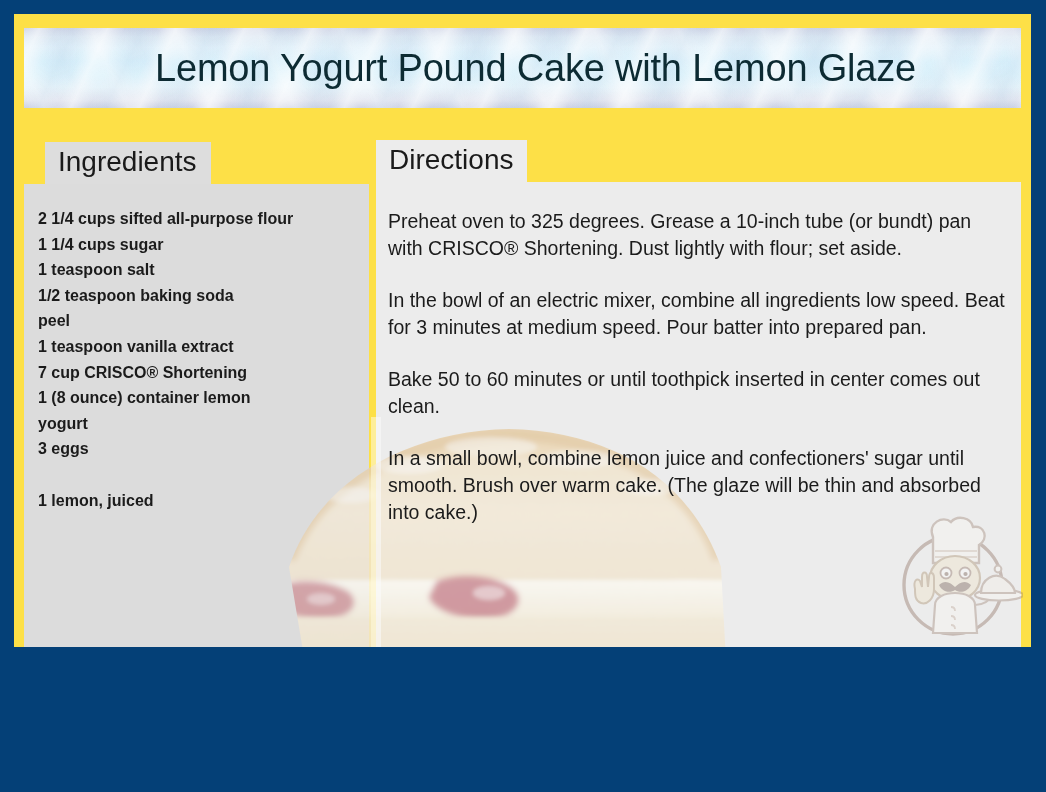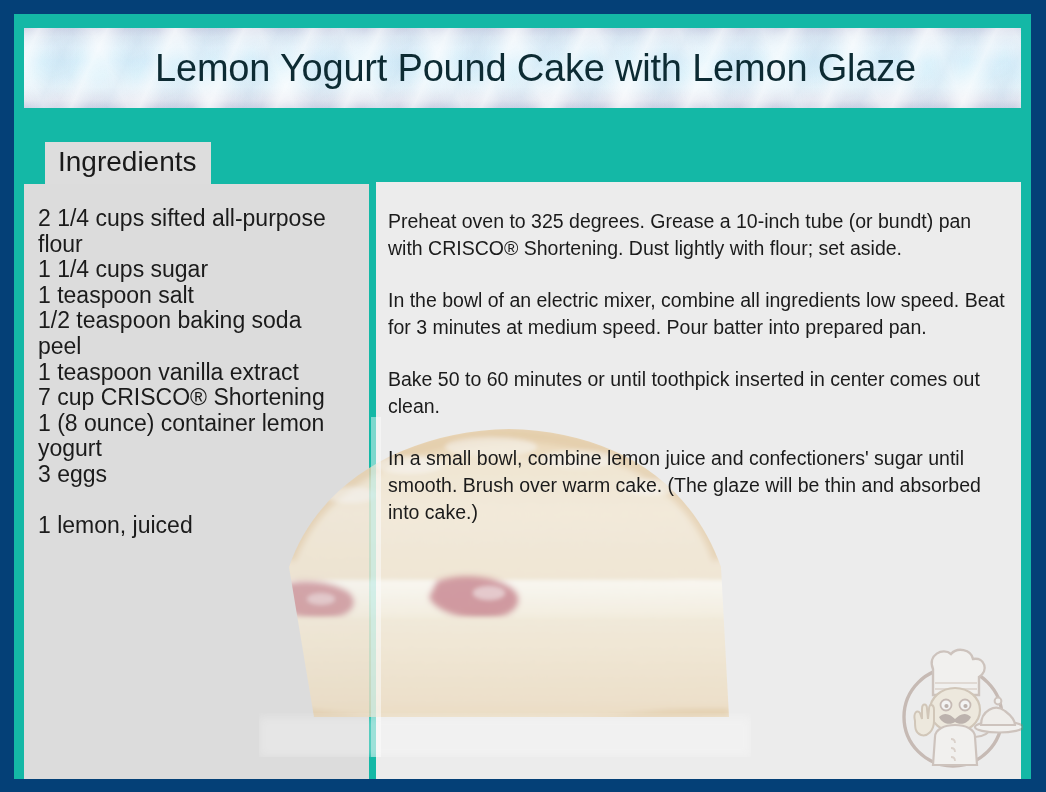--- a/index.html
+++ b/index.html
@@ -18,22 +18,22 @@
     position: relative;
     width: 1046px;
     height: 792px;
     background: #044077;
     padding: 14px 15px 13px 14px;
   }
 
   #sheet {
     position: relative;
     width: 1017px;
-    height: 765px;
-    background: #14b8a6;
+    height: 633px;
+    background: #fde047;
     overflow: hidden;
   }
 
   
   #title-banner {
     position: absolute;
     left: 10px;
     top: 14px;
     width: 997px;
     height: 80px;
@@ -122,24 +122,25 @@
 
   .panel-inner {
     position: relative;
     z-index: 3;
   }
   #panel-ingredients .panel-inner { padding: 22px 12px 0 14px; }
   #panel-directions  .panel-inner { padding: 26px 16px 0 12px; }
 
   
   .ing-line {
-    font-size: 23px;
+    font-size: 16px;
     line-height: 25.6px;
     color: #1b1b1b;
     white-space: pre-wrap;
+    font-weight: bold;
   }
   .ing-line.blank { height: 25.6px; }
 
   
   .dir-para {
     font-size: 19.5px;
     line-height: 27px;
     color: #1b1b1b;
     margin-bottom: 25px;
     max-width: 630px;
@@ -176,20 +177,21 @@
 <div id="card">
   <div id="sheet">
 
     <div id="title-banner">
       <div class="waves"></div>
       <div id="title-text">Lemon Yogurt Pound Cake with Lemon Glaze</div>
     </div>
 
     <div class="section-tab" id="tab-ingredients">Ingredients</div>
 
+    <div class="section-tab" id="tab-directions">Directions</div>
 
     <div class="panel" id="panel-ingredients">
       <div class="panel-inner" id="ingredients-list">
           <div class="ing-line">2 1/4 cups sifted all-purpose flour</div>
           <div class="ing-line">1 1/4 cups sugar</div>
           <div class="ing-line">1 teaspoon salt</div>
           <div class="ing-line">1/2 teaspoon baking soda</div>
           <div class="ing-line">peel</div>
           <div class="ing-line">1 teaspoon vanilla extract</div>
           <div class="ing-line">7 cup CRISCO® Shortening</div>

